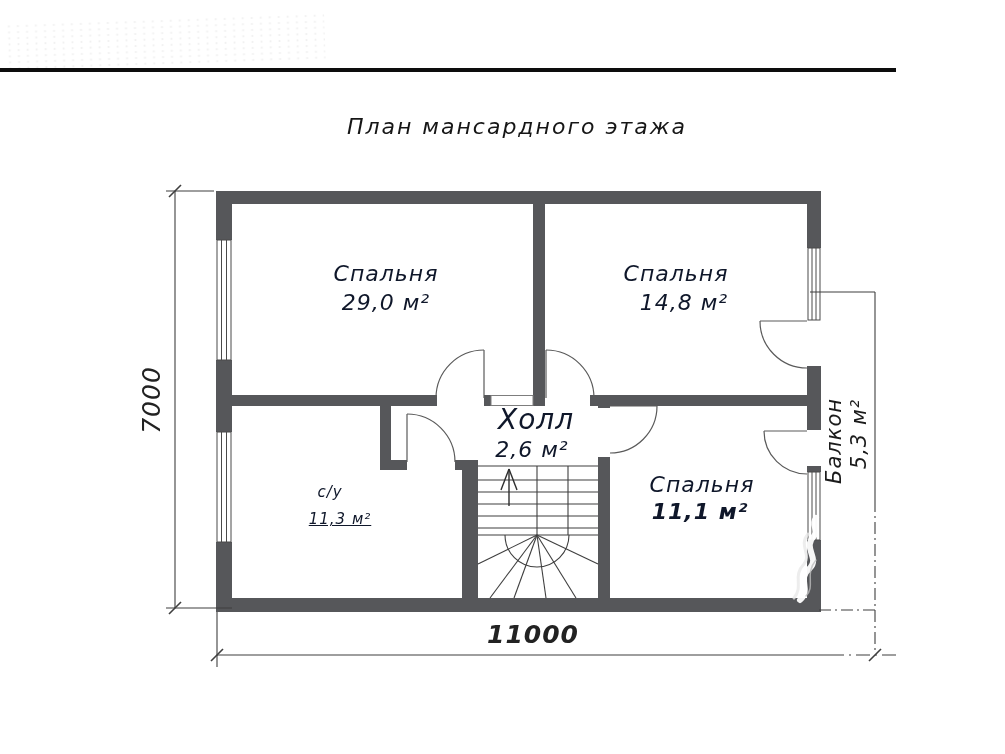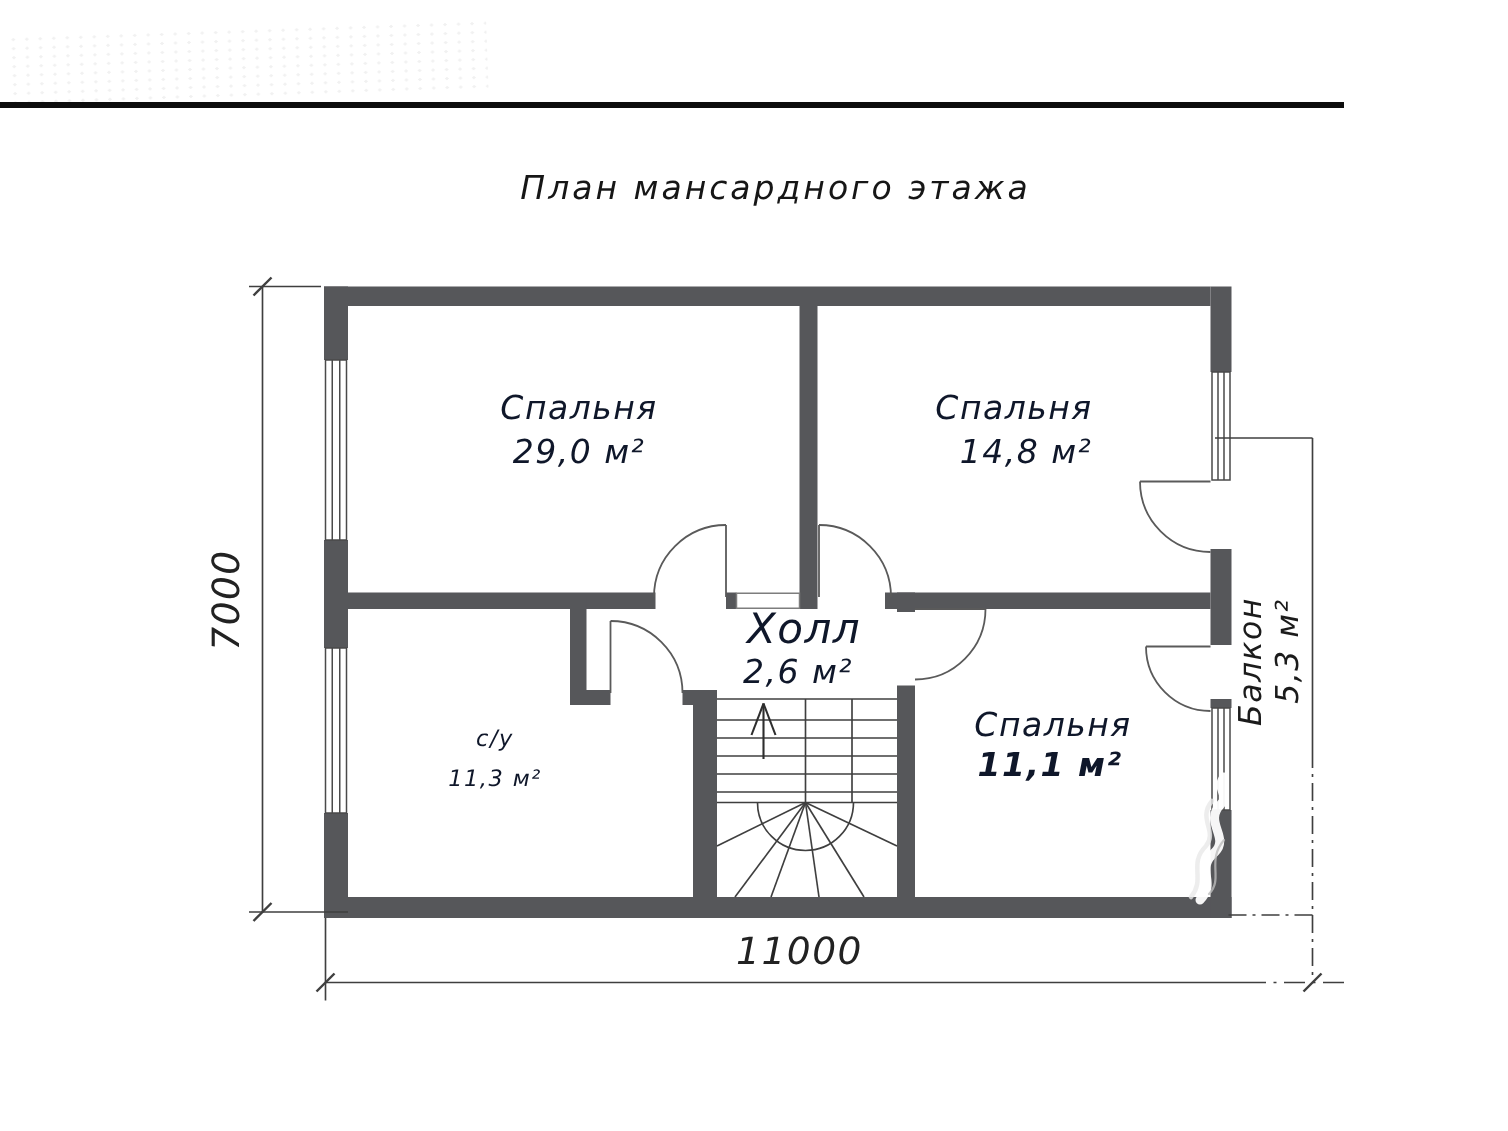--- a/index.html
+++ b/index.html
@@ -206,26 +206,26 @@
   <div class="lbl room-name" style="left:386px; top:273px;">Спальня</div>
   <div class="lbl room-area" style="left:386px; top:302px;">29,0 м²</div>
 
   <div class="lbl room-name" style="left:676px; top:273px;">Спальня</div>
   <div class="lbl room-area" style="left:640px; top:302px;margin-left:44px;">14,8 м²</div>
 
   <div class="lbl room-name" style="left:536px; top:419px; font-size:28px;">Холл</div>
   <div class="lbl room-area" style="left:532px; top:449px;">2,6 м²</div>
 
   <div class="lbl bath-name" style="left:330px; top:492px;">с/у</div>
-  <div class="lbl bath-area" style="left:330px; top:519px;">11,3 м²</div>
+  <div class="lbl bath-area" style="left:340px; top:519px;text-decoration:underline;">11,3 м²</div>
 
   <div class="lbl room-name" style="left:702px; top:484px;">Спальня</div>
   <div class="lbl room-area" style="left:700px; top:511px;font-weight:bold;">11,1 м²</div>
 
   <div class="balcony-label">
     <span class="line">Балкон</span>
     <span class="line line2">5,3 м²</span>
   </div>
 
   <div class="lbl dim-text dim-left" style="left:151px; top:400px;">7000</div>
-  <div class="lbl dim-text" style="left:533px; top:634px;">11000</div>
+  <div class="lbl dim-text" style="left:533px; top:634px;font-weight:bold;">11000</div>
 
 </div>
 
 </body></html>

